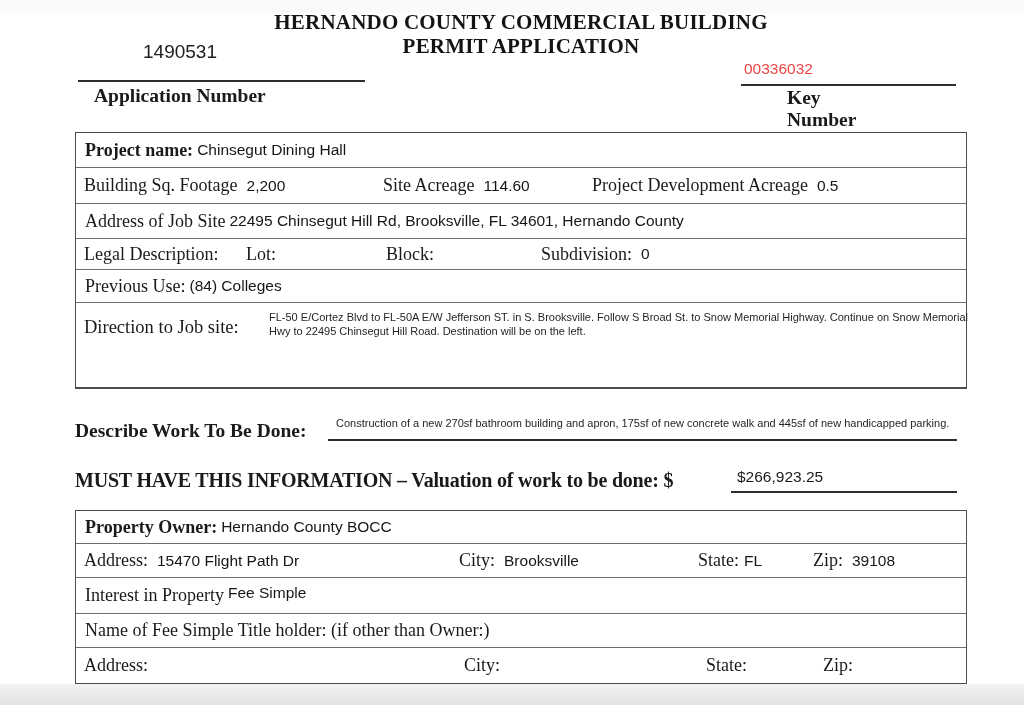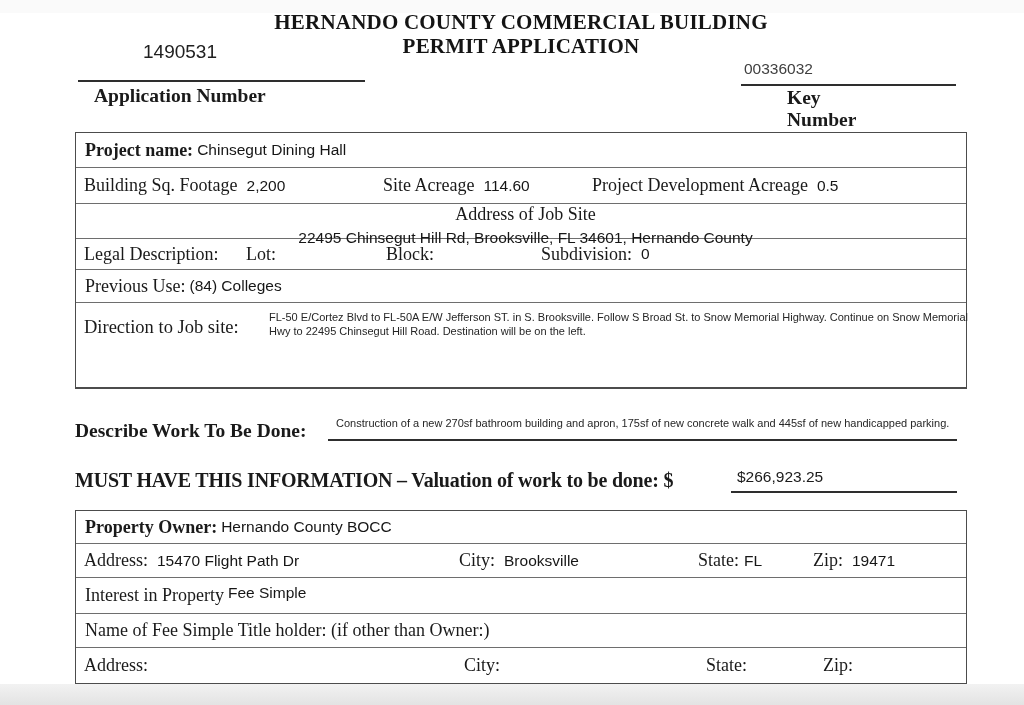--- a/index.html
+++ b/index.html
@@ -12,21 +12,21 @@
   .sans{font-family:"Liberation Sans", sans-serif;}
   .bold{font-weight:bold;}
   .top-strip{position:absolute;left:0;top:0;width:1024px;height:13px;background:#fafafa;}
   .bottom-strip{position:absolute;left:0;top:684px;width:1024px;height:21px;
     background:linear-gradient(#f2f2f2,#e3e3e3);}
   .title-wrap{position:absolute;left:36px;top:10px;width:970px;text-align:center;
     font-size:21px;font-weight:bold;line-height:24px;letter-spacing:.2px;color:#141414;}
   .appno-val{position:absolute;left:143px;top:41px;font-size:19px;color:#202020;}
   .hline{position:absolute;height:2px;background:#2e2e2e;}
   .appno-label{position:absolute;left:94px;top:85px;font-size:19.5px;font-weight:bold;}
-  .keyno-val{position:absolute;left:744px;top:60px;font-size:15.5px;color:#404040;}
+  .keyno-val{position:absolute;left:744px;top:60px;font-size:15.5px;color:#ef4444;}
   .keyno-label{position:absolute;left:787px;top:87px;font-size:19.5px;font-weight:bold;}
 
   .box{position:absolute;left:75px;width:890px;border:1px solid #4c4c4c;background:#fff;}
   .box1{top:132px;height:254px;border-bottom-width:2px;}
   .box2{top:510px;height:172px;}
   .row{position:relative;border-bottom:1px solid #6e6e6e;box-sizing:border-box;
     display:flex;align-items:center;padding-left:9px;gap:4px;}
   .row:last-child{border-bottom:none;}
   .lbl{font-size:18px;white-space:nowrap;}
   .val{font-family:"Liberation Sans", sans-serif;font-size:15.5px;white-space:nowrap;color:#161616;}
@@ -74,21 +74,21 @@
       </span>
       <span class="pair" style="left:307px;text-align:center;">
         <span class="lbl">Site Acreage</span>
         <span class="val">114.60</span>
       </span>
       <span class="pair" style="left:516px;">
         <span class="lbl">Project Development Acreage</span>
         <span class="val">0.5</span>
       </span>
     </div>
-    <div class="row" style="height:35px;flex-direction:column;">
+    <div class="row" style="height:35px;">
       <span class="lbl">Address of Job Site</span>
       <span class="val">22495 Chinsegut Hill Rd, Brooksville, FL 34601, Hernando County</span>
     </div>
     <div class="row" style="height:31px;">
       <span class="pair" style="left:8px;">
         <span class="lbl">Legal Description:</span>
       </span>
       <span class="pair" style="left:170px;">
         <span class="lbl">Lot:</span>
       </span>
@@ -131,21 +131,21 @@
       <span class="pair" style="left:383px;">
         <span class="lbl">City:</span>
         <span class="val">Brooksville</span>
       </span>
       <span class="pair" style="left:622px;gap:5px;">
         <span class="lbl">State:</span>
         <span class="val">FL</span>
       </span>
       <span class="pair" style="left:737px;">
         <span class="lbl">Zip:</span>
-        <span class="val">19471</span>
+        <span class="val">39108</span>
       </span>
     </div>
     <div class="row" style="height:36px;">
       <span class="lbl">Interest in Property</span>
       <span class="val raised">Fee Simple</span>
     </div>
     <div class="row" style="height:34px;">
       <span class="lbl">Name of Fee Simple Title holder: (if other than Owner:)</span>
     </div>
     <div class="row" style="height:35px;">

